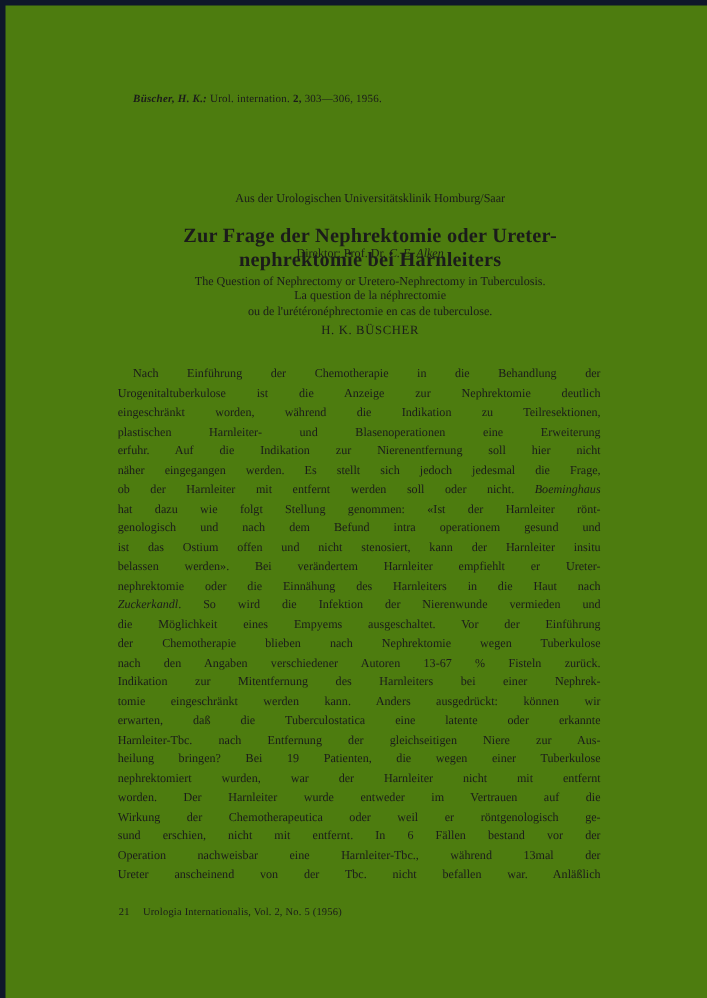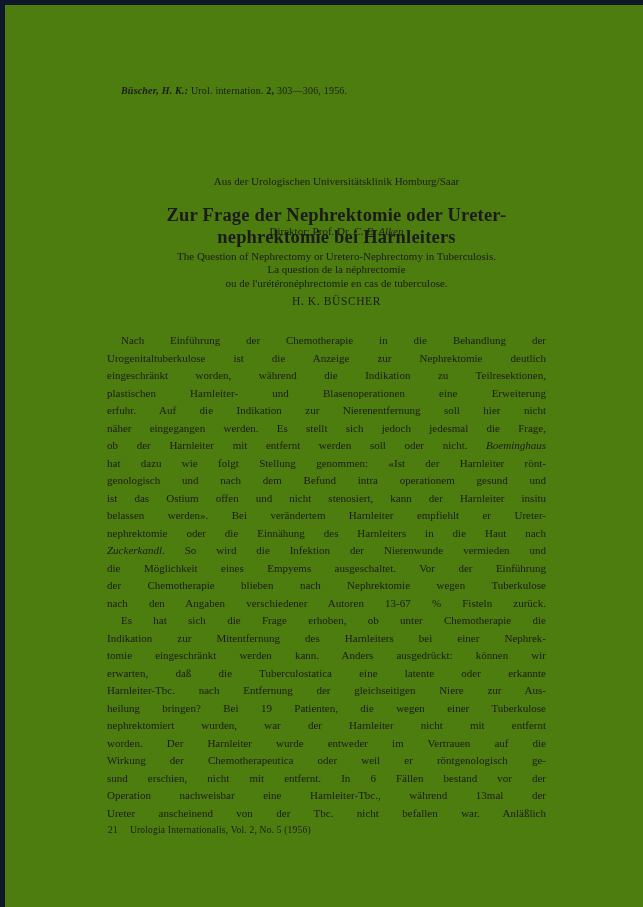--- a/index.html
+++ b/index.html
@@ -102,21 +102,20 @@
       <div class="line">ob der Harnleiter mit entfernt werden soll oder nicht. <em>Boeminghaus</em></div>
       <div class="line">hat dazu wie folgt Stellung genommen: «Ist der Harnleiter rönt-</div>
       <div class="line">genologisch und nach dem Befund intra operationem gesund und</div>
       <div class="line">ist das Ostium offen und nicht stenosiert, kann der Harnleiter insitu</div>
       <div class="line">belassen werden». Bei verändertem Harnleiter empfiehlt er Ureter-</div>
       <div class="line">nephrektomie oder die Einnähung des Harnleiters in die Haut nach</div>
       <div class="line"><em>Zuckerkandl</em>. So wird die Infektion der Nierenwunde vermieden und</div>
       <div class="line">die Möglichkeit eines Empyems ausgeschaltet. Vor der Einführung</div>
       <div class="line">der Chemotherapie blieben nach Nephrektomie wegen Tuberkulose</div>
       <div class="line">nach den Angaben verschiedener Autoren 13-67 % Fisteln zurück.</div>
-      <div class="line indent">Es hat sich die Frage erhoben, ob unter Chemotherapie die</div>
       <div class="line">Indikation zur Mitentfernung des Harnleiters bei einer Nephrek-</div>
       <div class="line">tomie eingeschränkt werden kann. Anders ausgedrückt: können wir</div>
       <div class="line">erwarten, daß die Tuberculostatica eine latente oder erkannte</div>
       <div class="line">Harnleiter-Tbc. nach Entfernung der gleichseitigen Niere zur Aus-</div>
       <div class="line">heilung bringen? Bei 19 Patienten, die wegen einer Tuberkulose</div>
       <div class="line">nephrektomiert wurden, war der Harnleiter nicht mit entfernt</div>
       <div class="line">worden. Der Harnleiter wurde entweder im Vertrauen auf die</div>
       <div class="line">Wirkung der Chemotherapeutica oder weil er röntgenologisch ge-</div>
       <div class="line">sund erschien, nicht mit entfernt. In 6 Fällen bestand vor der</div>
       <div class="line">Operation nachweisbar eine Harnleiter-Tbc., während 13mal der</div>

